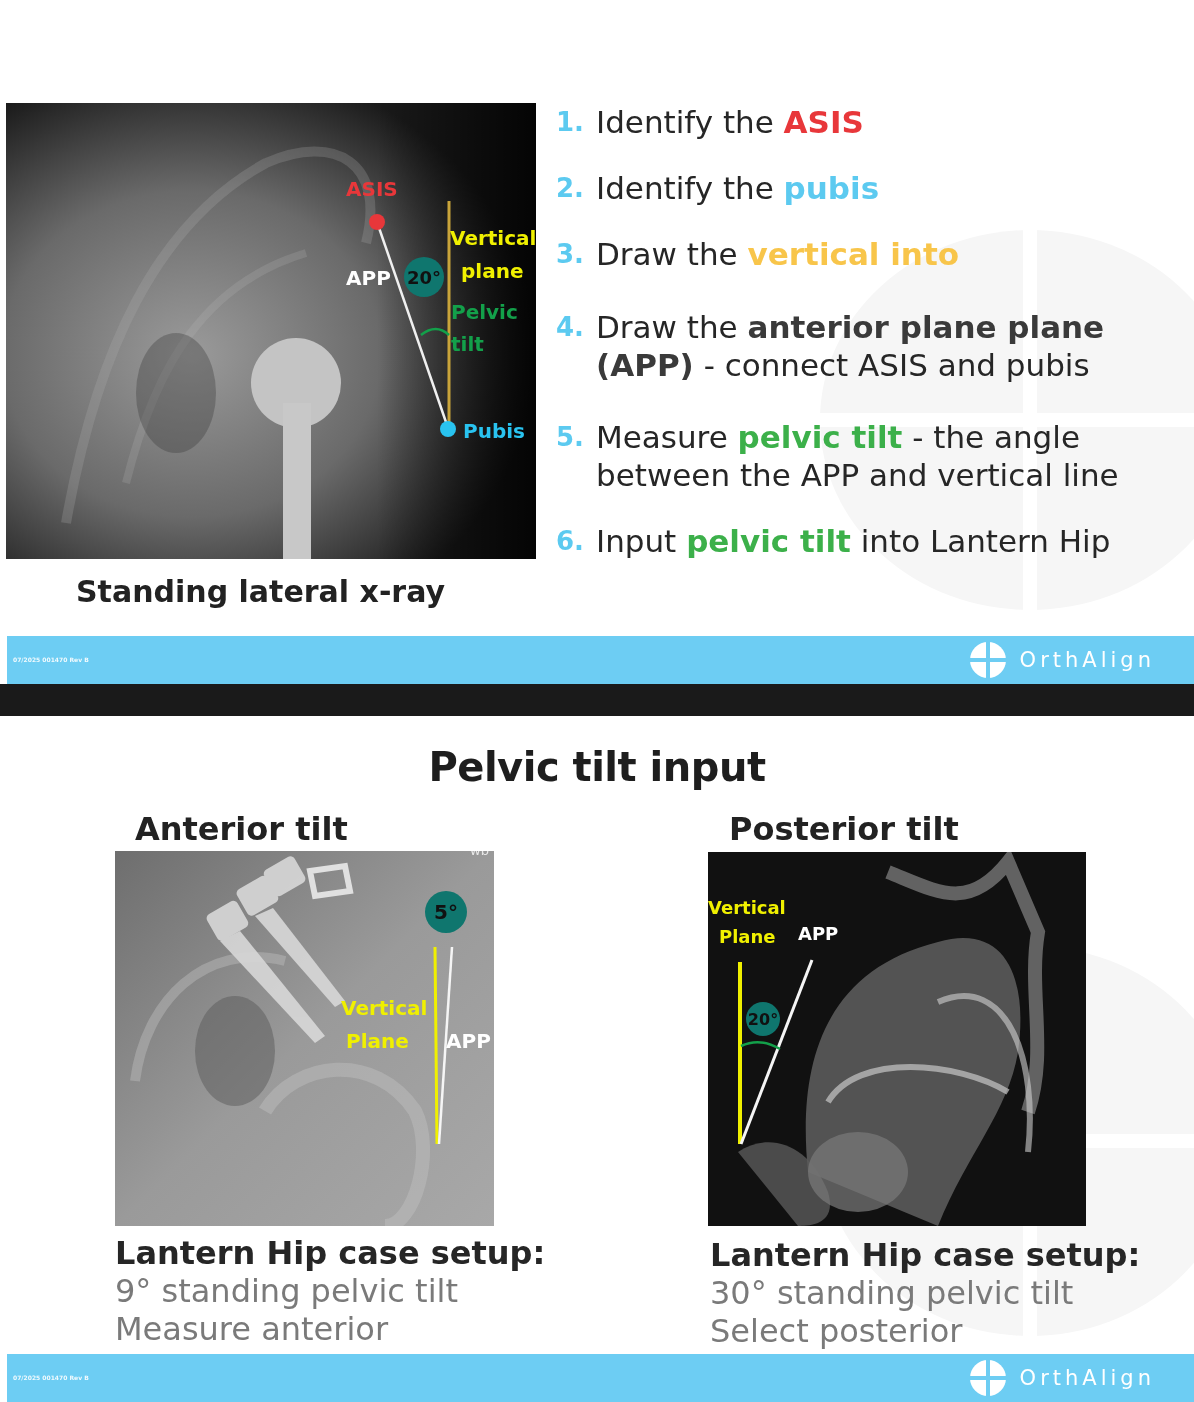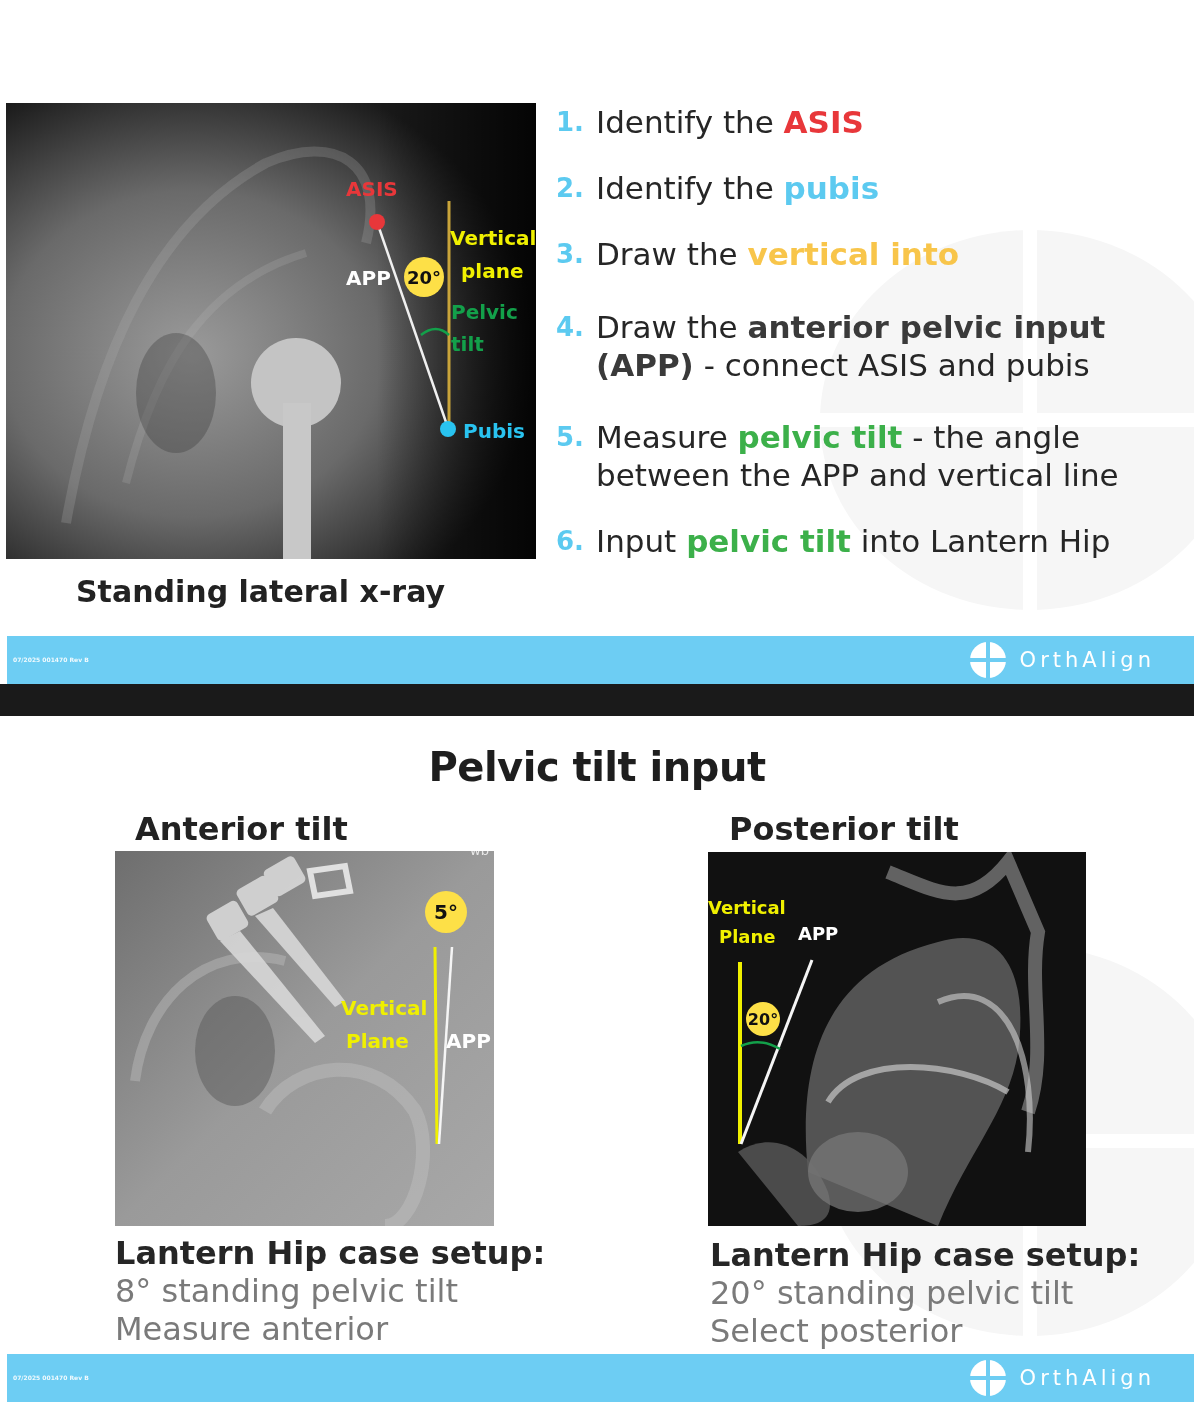--- a/index.html
+++ b/index.html
@@ -22,21 +22,21 @@
   .brand { position: absolute; right: 46px; display: flex; align-items: center; gap: 14px; }
   .brand-logo { width: 36px; height: 36px; border-radius: 50%; background: #fff; position: relative; }
   .brand-logo::before { content: ""; position: absolute; left: 0; right: 0; top: 16px; height: 4px; background: #6dcdf3; }
   .brand-logo::after { content: ""; position: absolute; top: 0; bottom: 0; left: 16px; width: 4px; background: #6dcdf3; }
   .brand-name { color: #ffffff; font-size: 21px; letter-spacing: 4px; font-family: "DejaVu Sans", sans-serif; }
 
   
   .xray { position: absolute; overflow: hidden; }
   .xray svg { position: absolute; left: 0; top: 0; }
   .annot { position: absolute; font-weight: bold; font-size: 20px; line-height: 1.3; white-space: nowrap; }
-  .badge { position: absolute; border-radius: 50%; background: #fde047; color: #111; font-weight: bold; display: flex; align-items: center; justify-content: center; }
+  .badge { position: absolute; border-radius: 50%; background: #0f766e; color: #111; font-weight: bold; display: flex; align-items: center; justify-content: center; }
 
   .caption { position: absolute; font-weight: bold; font-size: 30px; color: #222; }
 
   
   .steps { position: absolute; left: 556px; top: 100px; width: 630px; }
   .step { position: absolute; left: 0; display: flex; font-size: 31px; color: #262626; line-height: 38px; }
   .step-num { width: 40px; color: #5ccaf0; font-weight: bold; font-size: 26px; }
   .step-text b { font-weight: bold; }
   .c-red { color: #e8373a; }
   .c-blue { color: #5ccaf0; }
@@ -112,21 +112,21 @@
       <span class="step-num">2.</span>
       <span class="step-text"><span>Identify the </span><b class="c-blue">pubis</b></span>
     </div>
     <div class="step" style="top:135px;">
       <span class="step-num">3.</span>
       <span class="step-text"><span>Draw the </span><b class="c-yellow">vertical into</b></span>
     </div>
     <div class="step" style="top:208px;">
       <span class="step-num">4.</span>
       <span class="step-text">
-        <span>Draw the </span><b class="c-dark">anterior pelvic input</b><br>
+        <span>Draw the </span><b class="c-dark">anterior plane plane</b><br>
         <b class="c-dark">(APP)</b><span> - connect ASIS and pubis</span>
       </span>
     </div>
     <div class="step" style="top:318px;">
       <span class="step-num">5.</span>
       <span class="step-text">
         <span>Measure </span><b class="c-green">pelvic tilt</b><span> - the angle</span><br>
         <span>between the APP and vertical line</span>
       </span>
     </div>
@@ -183,21 +183,21 @@
       <line x1="337" y1="96" x2="324" y2="293" stroke="#f5f5f5" stroke-width="2.5"></line>
     </svg>
     <div class="badge" style="left:310px; top:40px; width:42px; height:42px; font-size:20px;">5°</div>
     <div class="annot" style="left:226px; top:144px; color:#f0f000;">Vertical</div>
     <div class="annot" style="left:231px; top:177px; color:#f0f000;">Plane</div>
     <div class="annot" style="left:331px; top:177px; color:#ffffff;">APP</div>
     <div class="annot" style="left:355px; top:-8px; color:#e8e8e8; font-size:13px; font-weight:normal;">wb</div>
   </div>
   <div class="setup" style="left:115px; top:518px;">
     <div class="setup-title">Lantern Hip case setup:</div>
-    <div class="setup-line">8° standing pelvic tilt</div>
+    <div class="setup-line">9° standing pelvic tilt</div>
     <div class="setup-line">Measure anterior</div>
   </div>
 
   <div class="subhead" style="left:709px; top:94px;">Posterior tilt</div>
   <div class="xray" style="left:708px; top:136px; width:378px; height:374px; background:#111;">
     <svg width="378" height="374" viewBox="0 0 378 374">
       <rect width="378" height="374" fill="#111"></rect>
       <path d="M100 320 C 90 220, 110 120, 230 90 C 300 70, 320 130, 310 200 C 300 260, 260 300, 230 374" fill="#6a6a6a" opacity="0.75"></path>
       <path d="M180 20 C 230 40, 260 60, 300 10 L 330 80 C 320 140, 340 200, 320 260" stroke="#9a9a9a" stroke-width="14" fill="none" opacity="0.6"></path>
       <path d="M120 250 C 150 200, 250 210, 300 240" stroke="#c8c8c8" stroke-width="6" fill="none" opacity="0.7"></path>
@@ -209,21 +209,21 @@
       <line x1="33" y1="292" x2="104" y2="108" stroke="#f5f5f5" stroke-width="3"></line>
       <path d="M33 194 Q 52 185 72 197" stroke="#13a04a" stroke-width="2.5" fill="none"></path>
     </svg>
     <div class="badge" style="left:38px; top:150px; width:34px; height:34px; font-size:16px;">20°</div>
     <div class="annot" style="left:0px; top:44px; color:#f0f000; font-size:18px;">Vertical</div>
     <div class="annot" style="left:11px; top:73px; color:#f0f000; font-size:18px;">Plane</div>
     <div class="annot" style="left:90px; top:70px; color:#ffffff; font-size:18px;">APP</div>
   </div>
   <div class="setup" style="left:710px; top:520px;">
     <div class="setup-title">Lantern Hip case setup:</div>
-    <div class="setup-line">20° standing pelvic tilt</div>
+    <div class="setup-line">30° standing pelvic tilt</div>
     <div class="setup-line">Select posterior</div>
   </div>
 
   <div class="footer" style="top:638px; height:48px;">
     <div class="footer-code" style="top:20px;">07/2025 001470 Rev B</div>
     <div class="brand" style="top:6px;">
       <div class="brand-logo"></div>
       <div class="brand-name">OrthAlign</div>
     </div>
   </div>

